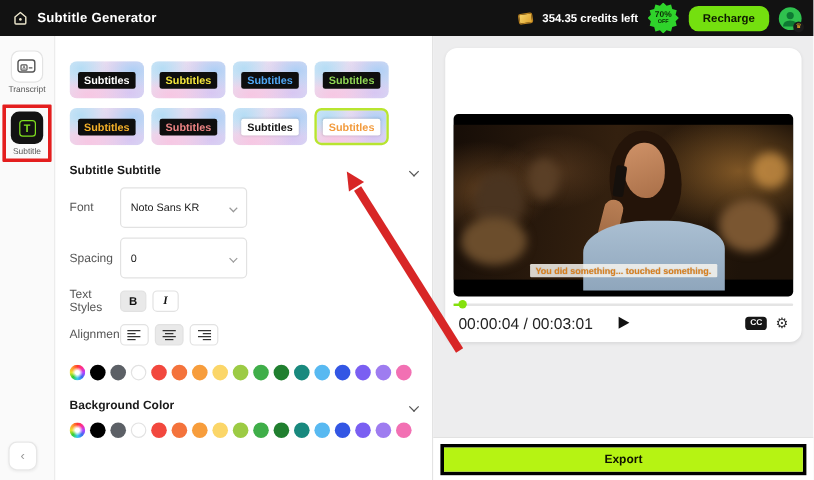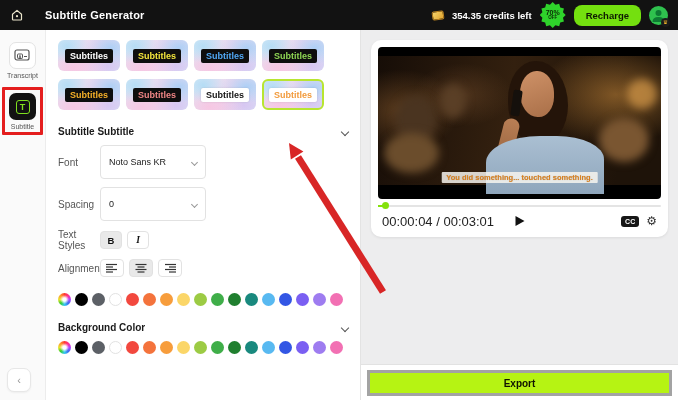--- a/index.html
+++ b/index.html
@@ -1,21 +1,21 @@
 <!DOCTYPE html>
 <html><head>
 <meta charset="utf-8">
 <style>
   * { box-sizing: border-box; margin: 0; padding: 0; }
   html,body { width:678px; height:400px; overflow:hidden; }
   body { font-family:"Liberation Sans", sans-serif; background:#fff; position:relative; }
 
   
   .header { height:30px; background:#121212; display:flex; align-items:center; padding:0 10px; }
-  .header-left { display:flex; align-items:center; gap:21px; }
+  .header-left { display:flex; align-items:center; gap:7px; }
   .app-title { color:#fff; font-size:11px; font-weight:bold; letter-spacing:.2px; }
   .header-right { margin-left:auto; display:flex; align-items:center; gap:8px; }
   .coin { width:12px; height:9px; background:linear-gradient(135deg,#f6d36b,#e0a42e); border-radius:2px; transform:rotate(-8deg); border:1px solid #b9801e; }
   .credits { color:#fff; font-size:9.5px; font-weight:bold; }
   .disc-badge { width:26px; height:26px; background:#2fd32b; display:flex; flex-direction:column; align-items:center; justify-content:center; line-height:1;
     clip-path:polygon(100% 50%,89.6% 60.6%,93.3% 75%,79% 79%,75% 93.3%,60.6% 89.6%,50% 100%,39.4% 89.6%,25% 93.3%,21% 79%,6.7% 75%,10.4% 60.6%,0% 50%,10.4% 39.4%,6.7% 25%,21% 21%,25% 6.7%,39.4% 10.4%,50% 0%,60.6% 10.4%,75% 6.7%,79% 21%,93.3% 25%,89.6% 39.4%); }
   .disc-badge .pct { font-size:7px; font-weight:bold; color:#0c2b06; }
   .disc-badge .off { font-size:4.5px; font-weight:bold; color:#0c2b06; }
   .recharge-btn { background:#74e00f; border:none; border-radius:8px; padding:5px 12px; font-size:9.5px; font-weight:bold; color:#0e1a02; cursor:pointer; font-family:inherit; }
   .avatar { width:19px; height:19px; border-radius:50%; background:#2fc14e; position:relative; }
@@ -38,21 +38,21 @@
 
   
   .settings { width:315px; background:#fff; border-right:1px solid #e3e3e3; padding:10px 12px 0; overflow:hidden; }
   .sec-head { display:flex; align-items:center; justify-content:space-between; margin-top:2px; }
   .sec-title { font-size:10px; font-weight:bold; color:#1a1a1a; }
   .chev { width:6px; height:6px; border-right:1.5px solid #555; border-bottom:1.5px solid #555; display:inline-block; }
   .chev.right { transform:rotate(-45deg); }
   .chev.down { transform:rotate(45deg); }
   .chev.small { width:5px; height:5px; border-color:#999; }
 
-  .styles-grid { margin-top:0; display:grid; grid-template-columns:repeat(4,62px); gap:8px 6px; }
+  .styles-grid { margin-top:11px; display:grid; grid-template-columns:repeat(4,62px); gap:8px 6px; }
   .style-tile { height:31px; border-radius:6px; display:flex; align-items:center; justify-content:center; cursor:pointer;
     background:
       radial-gradient(60% 90% at 15% 20%, rgba(176,220,245,.9) 0%, rgba(176,220,245,0) 60%),
       radial-gradient(70% 90% at 85% 25%, rgba(168,206,246,.9) 0%, rgba(168,206,246,0) 60%),
       radial-gradient(80% 90% at 25% 90%, rgba(247,198,226,.95) 0%, rgba(247,198,226,0) 70%),
       radial-gradient(70% 80% at 80% 85%, rgba(214,196,242,.9) 0%, rgba(214,196,242,0) 65%),
       linear-gradient(120deg,#dcebf7,#eed7ee 50%,#d7e2f5); }
   .style-tile.selected { border:2px solid #b8e530; }
   .tile-chip { font-size:9px; font-weight:bold; padding:2px 5px; border-radius:2px; white-space:nowrap; }
 
@@ -70,21 +70,21 @@
   .swatch-row { display:flex; gap:4px; margin-top:8px; }
   .swatch { width:13px; height:13px; border-radius:50%; flex:none; cursor:pointer; }
   .swatch.wheel { background:
       radial-gradient(circle at 50% 50%, #fff 0 18%, rgba(255,255,255,0) 50%),
       conic-gradient(#ff3b30,#ff2d95,#b042ff,#3a6df0,#34c8f0,#35d02f,#e8e22e,#ff9a2e,#ff3b30); }
   .swatch.white { border:1px solid #e2e2e2; background:#fff; }
 
   
   .preview { flex:1; background:#ededee; display:flex; flex-direction:column; position:relative; }
   .video-card { margin:10px 10px 0; background:#fff; border-radius:10px; padding:7px; box-shadow:0 1px 3px rgba(0,0,0,.08); }
-  .video-area { position:relative; background:#000; border-radius:4px; height:152px; overflow:hidden; }
+  .video-area { position:relative; background:#000; border-radius:4px; height:152px; overflow:hidden;margin-top:48px; }
   .scene { position:absolute; left:0; right:0; top:9px; bottom:14px;
     background:
       radial-gradient(40% 55% at 84% 30%, rgba(205,140,60,.55) 0%, rgba(205,140,60,0) 70%),
       radial-gradient(30% 45% at 8% 42%, rgba(150,100,50,.5) 0%, rgba(150,100,50,0) 70%),
       radial-gradient(25% 35% at 30% 30%, rgba(120,80,45,.45) 0%, rgba(120,80,45,0) 70%),
       linear-gradient(100deg,#160d07,#33200f 45%,#1e1309 85%); }
   .blob { position:absolute; border-radius:50%; filter:blur(4px); }
   .hair { position:absolute; left:46%; top:4%; width:60px; height:84px; background:#241409; border-radius:46% 54% 48% 52%; }
   .face { position:absolute; left:50%; top:12%; width:34px; height:46px; background:linear-gradient(160deg,#cf9268,#a96f48); border-radius:50% 50% 46% 54%; }
   .phone { position:absolute; left:47.5%; top:26%; width:9px; height:26px; background:#15100c; border-radius:2px; transform:rotate(8deg); }
@@ -96,21 +96,21 @@
   .progress .fill { position:absolute; left:0; top:2.5px; height:2px; width:8px; background:#84e10c; }
   .progress .dot { position:absolute; left:4px; top:0; width:7px; height:7px; border-radius:50%; background:#84e10c; cursor:pointer; }
   .controls { display:flex; align-items:center; height:18px; margin-top:3px; position:relative; padding:0 4px; }
   .time { font-size:13px; color:#222; }
   .play-btn { position:absolute; left:50%; transform:translateX(-50%); width:0; height:0; border-left:9px solid #111; border-top:5.5px solid transparent; border-bottom:5.5px solid transparent; cursor:pointer; }
   .right-ctrls { margin-left:auto; display:flex; align-items:center; gap:7px; }
   .cc-badge { background:#161616; color:#fff; font-size:7px; font-weight:bold; padding:2px 4px; border-radius:3px; cursor:pointer; }
   .gear { font-size:12px; color:#333; line-height:1; cursor:pointer; }
 
   .export-bar { margin-top:auto; background:#fff; border-top:1px solid #e2e2e2; padding:5px 6px; height:36px; }
-  .red-frame-export { border:3px solid #a3a3a3; }
+  .red-frame-export { border:3px solid #000000; }
   .export-btn { display:block; width:100%; height:20px; background:#b6f313; border:none; font-size:10px; font-weight:bold; color:#101400; cursor:pointer; font-family:inherit; }
 
   .arrow-overlay { position:absolute; inset:0; pointer-events:none; z-index:50; }
   .icon-svg { display:block; }
 </style>
 </head>
 <body>
 
 <div class="header">
   <div class="header-left">

